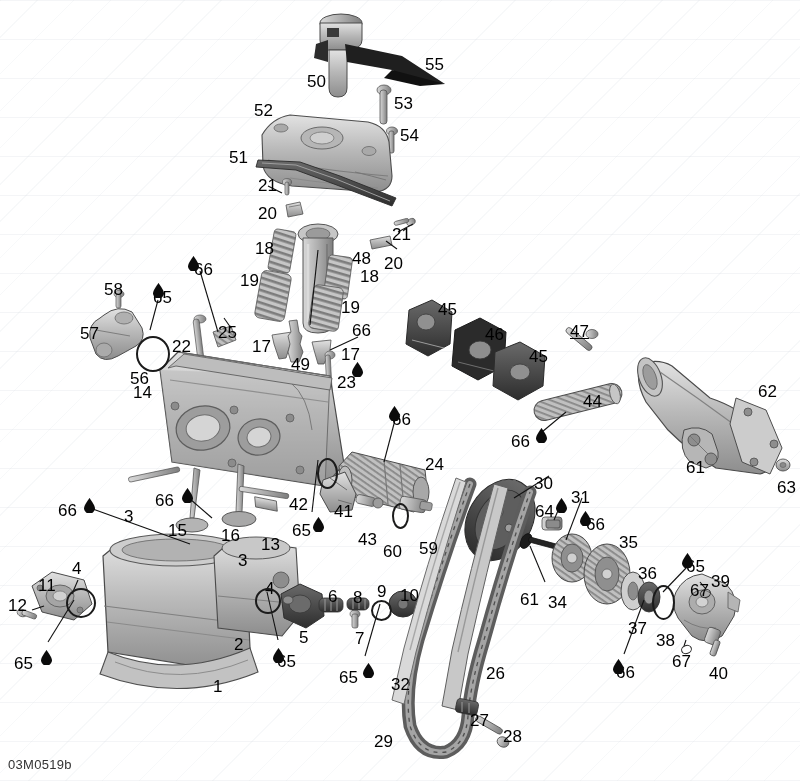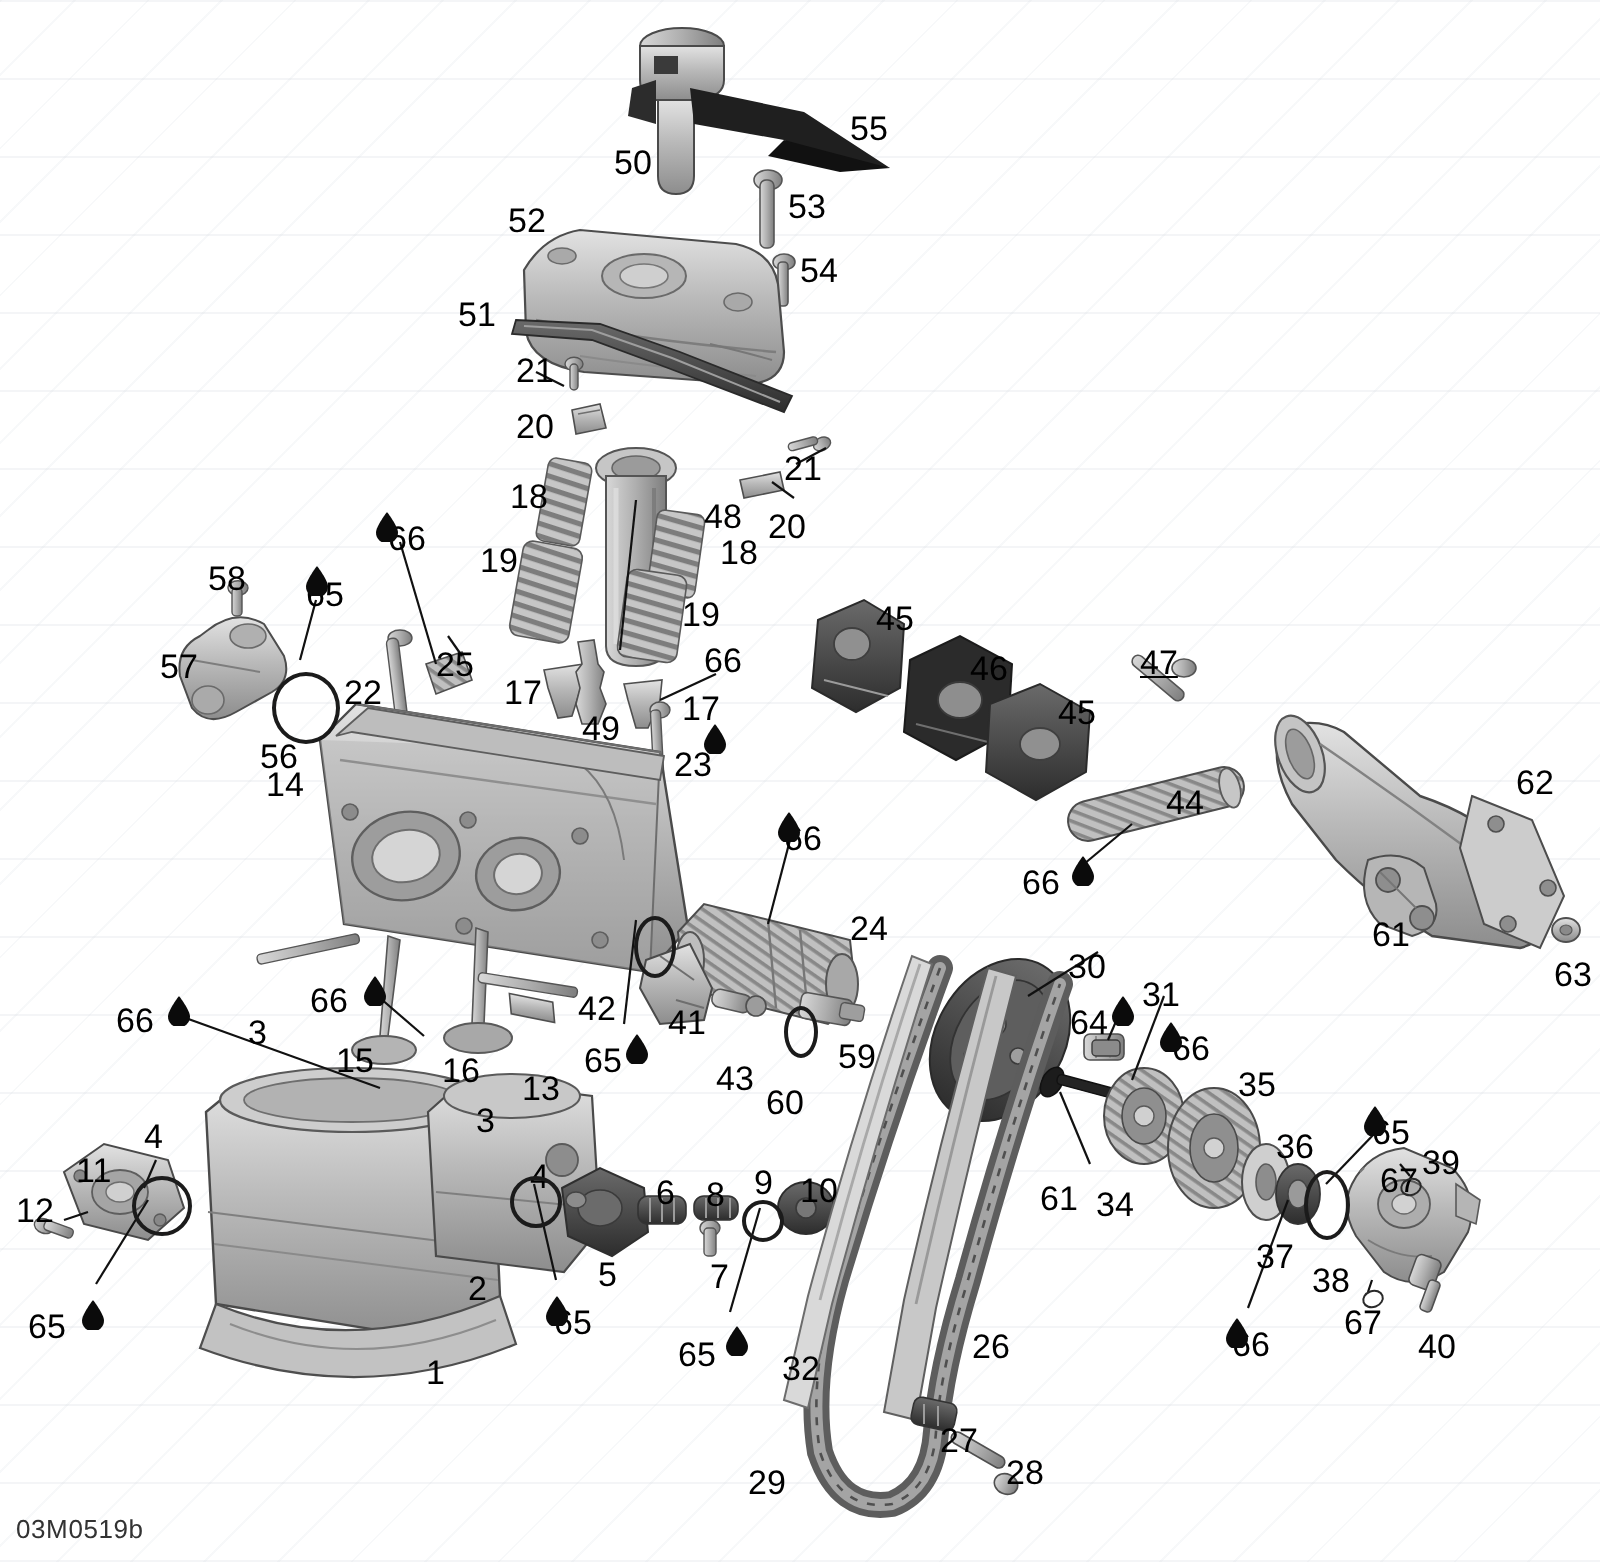--- a/index.html
+++ b/index.html
@@ -501,21 +501,21 @@
       <div class="lbl" style="left: 291px; top: 356px;">49</div>
       <div class="lbl" style="left: 307px; top: 73px;">50</div>
       <div class="lbl" style="left: 229px; top: 149px;">51</div>
       <div class="lbl" style="left: 254px; top: 102px;">52</div>
       <div class="lbl" style="left: 394px; top: 95px;">53</div>
       <div class="lbl" style="left: 400px; top: 127px;">54</div>
       <div class="lbl" style="left: 425px; top: 56px;">55</div>
       <div class="lbl" style="left: 130px; top: 370px;">56</div>
       <div class="lbl" style="left: 80px; top: 325px;">57</div>
       <div class="lbl" style="left: 104px; top: 281px;">58</div>
-      <div class="lbl" style="left: 419px; top: 520px;">59</div>
+      <div class="lbl" style="left: 419px; top: 540px;">59</div>
       <div class="lbl" style="left: 383px; top: 543px;">60</div>
       <div class="lbl" style="left: 686px; top: 459px;">61</div>
       <div class="lbl" style="left: 758px; top: 383px;">62</div>
       <div class="lbl" style="left: 777px; top: 479px;">63</div>
       <div class="lbl" style="left: 535px; top: 503px;">64</div>
       <div class="lbl" style="left: 153px; top: 289px;">65</div>
       <div class="lbl" style="left: 14px; top: 655px;">65</div>
       <div class="lbl" style="left: 277px; top: 653px;">65</div>
       <div class="lbl" style="left: 339px; top: 669px;">65</div>
       <div class="lbl" style="left: 292px; top: 522px;">65</div>

